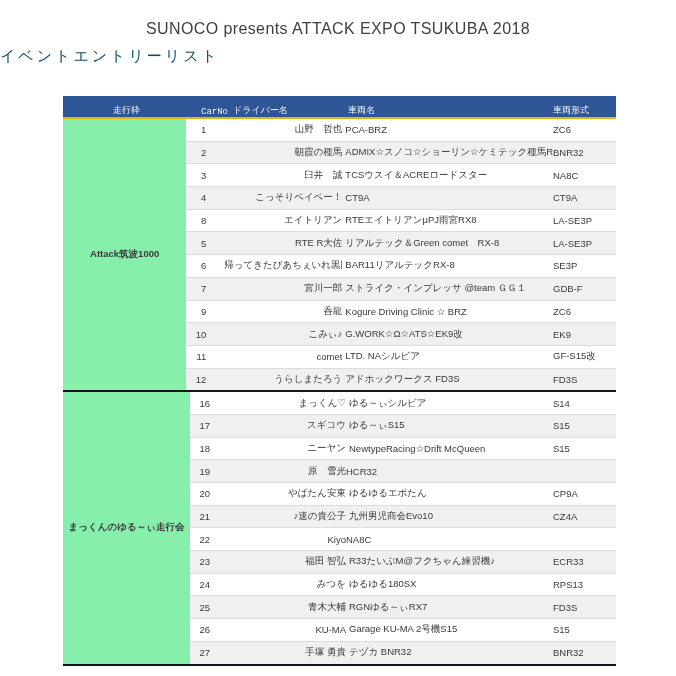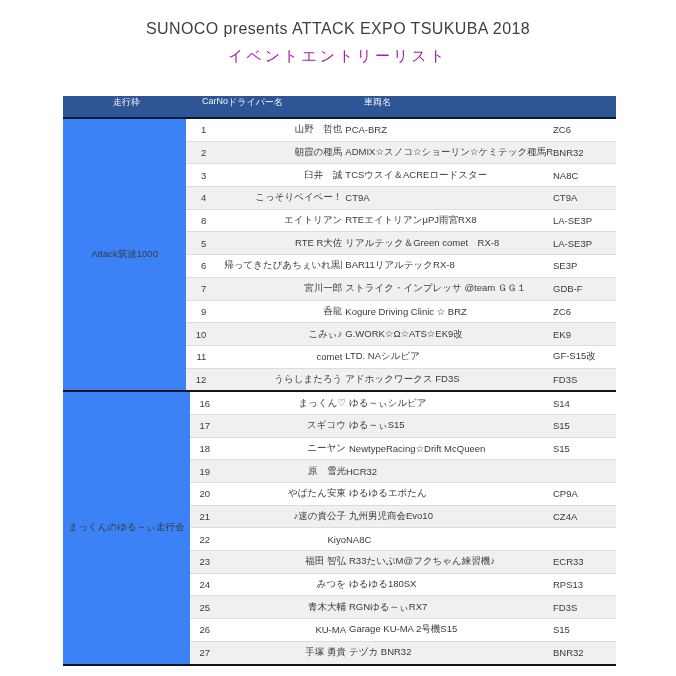--- a/index.html
+++ b/index.html
@@ -28,62 +28,63 @@
     text-align: center;
     font-size: 16px;
     letter-spacing: 0.4px;
     color: #3f3f3f;
   }
   .subtitle {
     position: absolute;
     top: 47px;
     left: 0;
     width: 100%;
-    text-align: center;
     font-size: 15px;
     letter-spacing: 3px;
-    color: #a21caf;
+    color: #0c4a6e;
   }
   .entry-table {
     position: absolute;
     left: 63px;
     top: 96px;
     width: 553px;
   }
   .thead {
     display: flex;
-    align-items: flex-start;
+    align-items: flex-end;
     height: 21px;
     background: #2E5596;
-    border-bottom: 2px solid #0f172a;
+    border-bottom: 2px solid #eab308;
     color: #f2f4f8;
     font-size: 9px;
+    font-family: Liberation Mono, monospace;
   }
   .h-group   { width: 127px; text-align: center; }
   .h-carno   { width: 38px;  text-align: right; }
-  .h-driver  { width: 115px; }
-  .h-vehicle { flex: 1; margin-left: 21px; }
+  .h-driver  { margin-left: 5px; width: 115px; }
+  .h-vehicle { flex: 1; }
   .h-model   { width: 63px; margin-top: 24px; }
   .tbody {
     border-bottom: 2px solid #14141e;
   }
   .group {
     display: flex;
   }
   .group + .group {
     border-top: 2px solid #14141e;
   }
   .group-label {
     width: 127px;
     display: flex;
     align-items: center;
     justify-content: center;
     font-size: 9.5px;
     color: #3a3a3a;
-    background: #3b82f6;
+    background: #86efac;
+    font-weight: bold;
   }
   .group-rows {
     flex: 1;
   }
   .row {
     display: flex;
     align-items: center;
     height: 21.7px;
     font-size: 9.5px;
     color: #3a3a3a;

